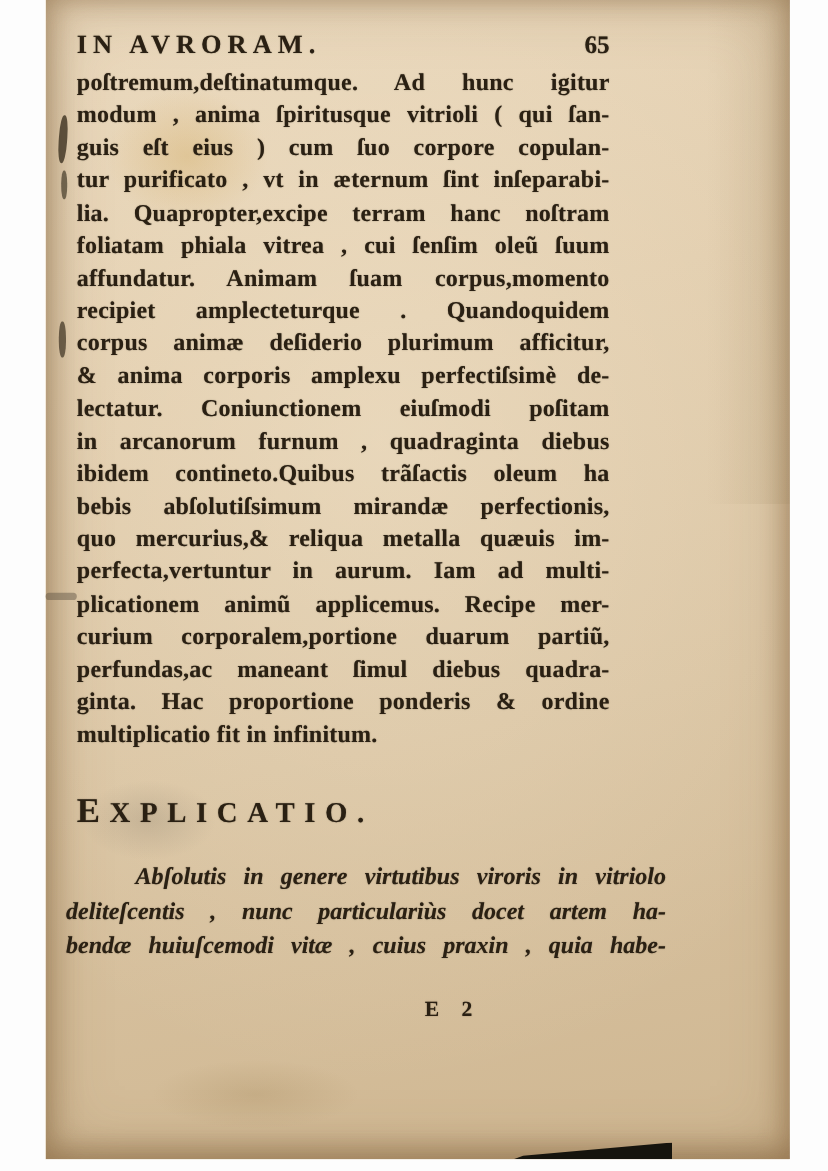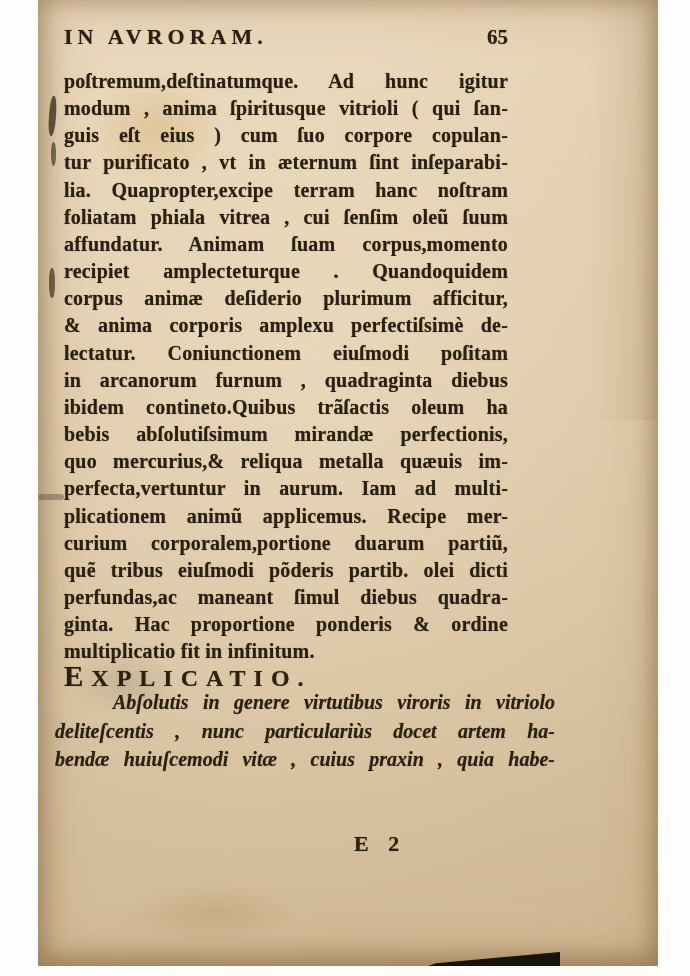--- a/index.html
+++ b/index.html
@@ -37,41 +37,41 @@
   .wedge{position:absolute;left:390px;bottom:0;width:132px;height:14px;
        background:#16140d;clip-path:polygon(0 100%,6% 80%,100% 0,100% 100%);}
 
   .ink{color:#2a2013;text-shadow:0 0 1px rgba(42,32,19,.55);}
 
   .header{position:absolute;left:26px;top:24px;width:444px;height:30px;}
   .title{position:absolute;left:0;right:0;text-align:left;
        font-weight:700;font-size:22px;letter-spacing:5px;}
   .pageno{position:absolute;right:0;top:1px;font-weight:700;font-size:21px;}
 
-  .body-block{position:absolute;left:26px;top:68px;width:444px;}
+  .body-block{position:absolute;left:26px;top:56px;width:444px;}
   .line{
     font-weight:700;font-size:20px;line-height:27.15px;
     letter-spacing:.2px;white-space:normal;
     text-align:justify;text-align-last:justify;
   }
   .line.last{text-align-last:left;}
 
   .heading{position:absolute;left:26px;top:660px;width:444px;text-align:left;
     font-weight:700;font-size:24px;letter-spacing:8px;}
   .heading .initial{font-size:29px;letter-spacing:8px;}
 
-  .italic-block{position:absolute;left:17px;top:688px;width:500px;}
+  .italic-block{position:absolute;left:17px;top:717px;width:500px;}
   .iline{
     font-style:italic;font-weight:700;font-size:20px;line-height:28.5px;
     text-align:justify;text-align-last:justify;
   }
   .iline.indent{text-indent:58px;}
 
   .signature{position:absolute;left:316px;top:831px;
-    font-weight:700;font-size:22px;word-spacing:14px;}
+    font-weight:700;font-size:18px;word-spacing:14px;}
 </style>
 </head>
 <body>
 
 <div class="page">
 
   <div class="stain st1"></div>
   <div class="stain st2"></div>
   <div class="stain st3"></div>
   <div class="stain st4"></div>
@@ -97,21 +97,20 @@
     <div class="line">corpus animæ deſiderio plurimum afficitur,</div>
     <div class="line">&amp; anima corporis amplexu perfectiſsimè de-</div>
     <div class="line">lectatur. Coniunctionem eiuſmodi poſitam</div>
     <div class="line">in arcanorum furnum , quadraginta diebus</div>
     <div class="line">ibidem contineto.Quibus trãſactis oleum ha</div>
     <div class="line">bebis abſolutiſsimum mirandæ perfectionis,</div>
     <div class="line">quo mercurius,&amp; reliqua metalla quæuis im-</div>
     <div class="line">perfecta,vertuntur in aurum. Iam ad multi-</div>
     <div class="line">plicationem animũ applicemus. Recipe mer-</div>
     <div class="line">curium corporalem,portione duarum partiũ,</div>
-    <div class="line">quẽ tribus eiuſmodi põderis partib. olei dicti</div>
     <div class="line">perfundas,ac maneant ſimul diebus quadra-</div>
     <div class="line">ginta. Hac proportione ponderis &amp; ordine</div>
     <div class="line last">multiplicatio fit in infinitum.</div>
   </div>
 
   <div class="heading ink">
     <span class="initial">E</span><span>XPLICATIO.</span>
   </div>
 
   <div class="italic-block ink">

